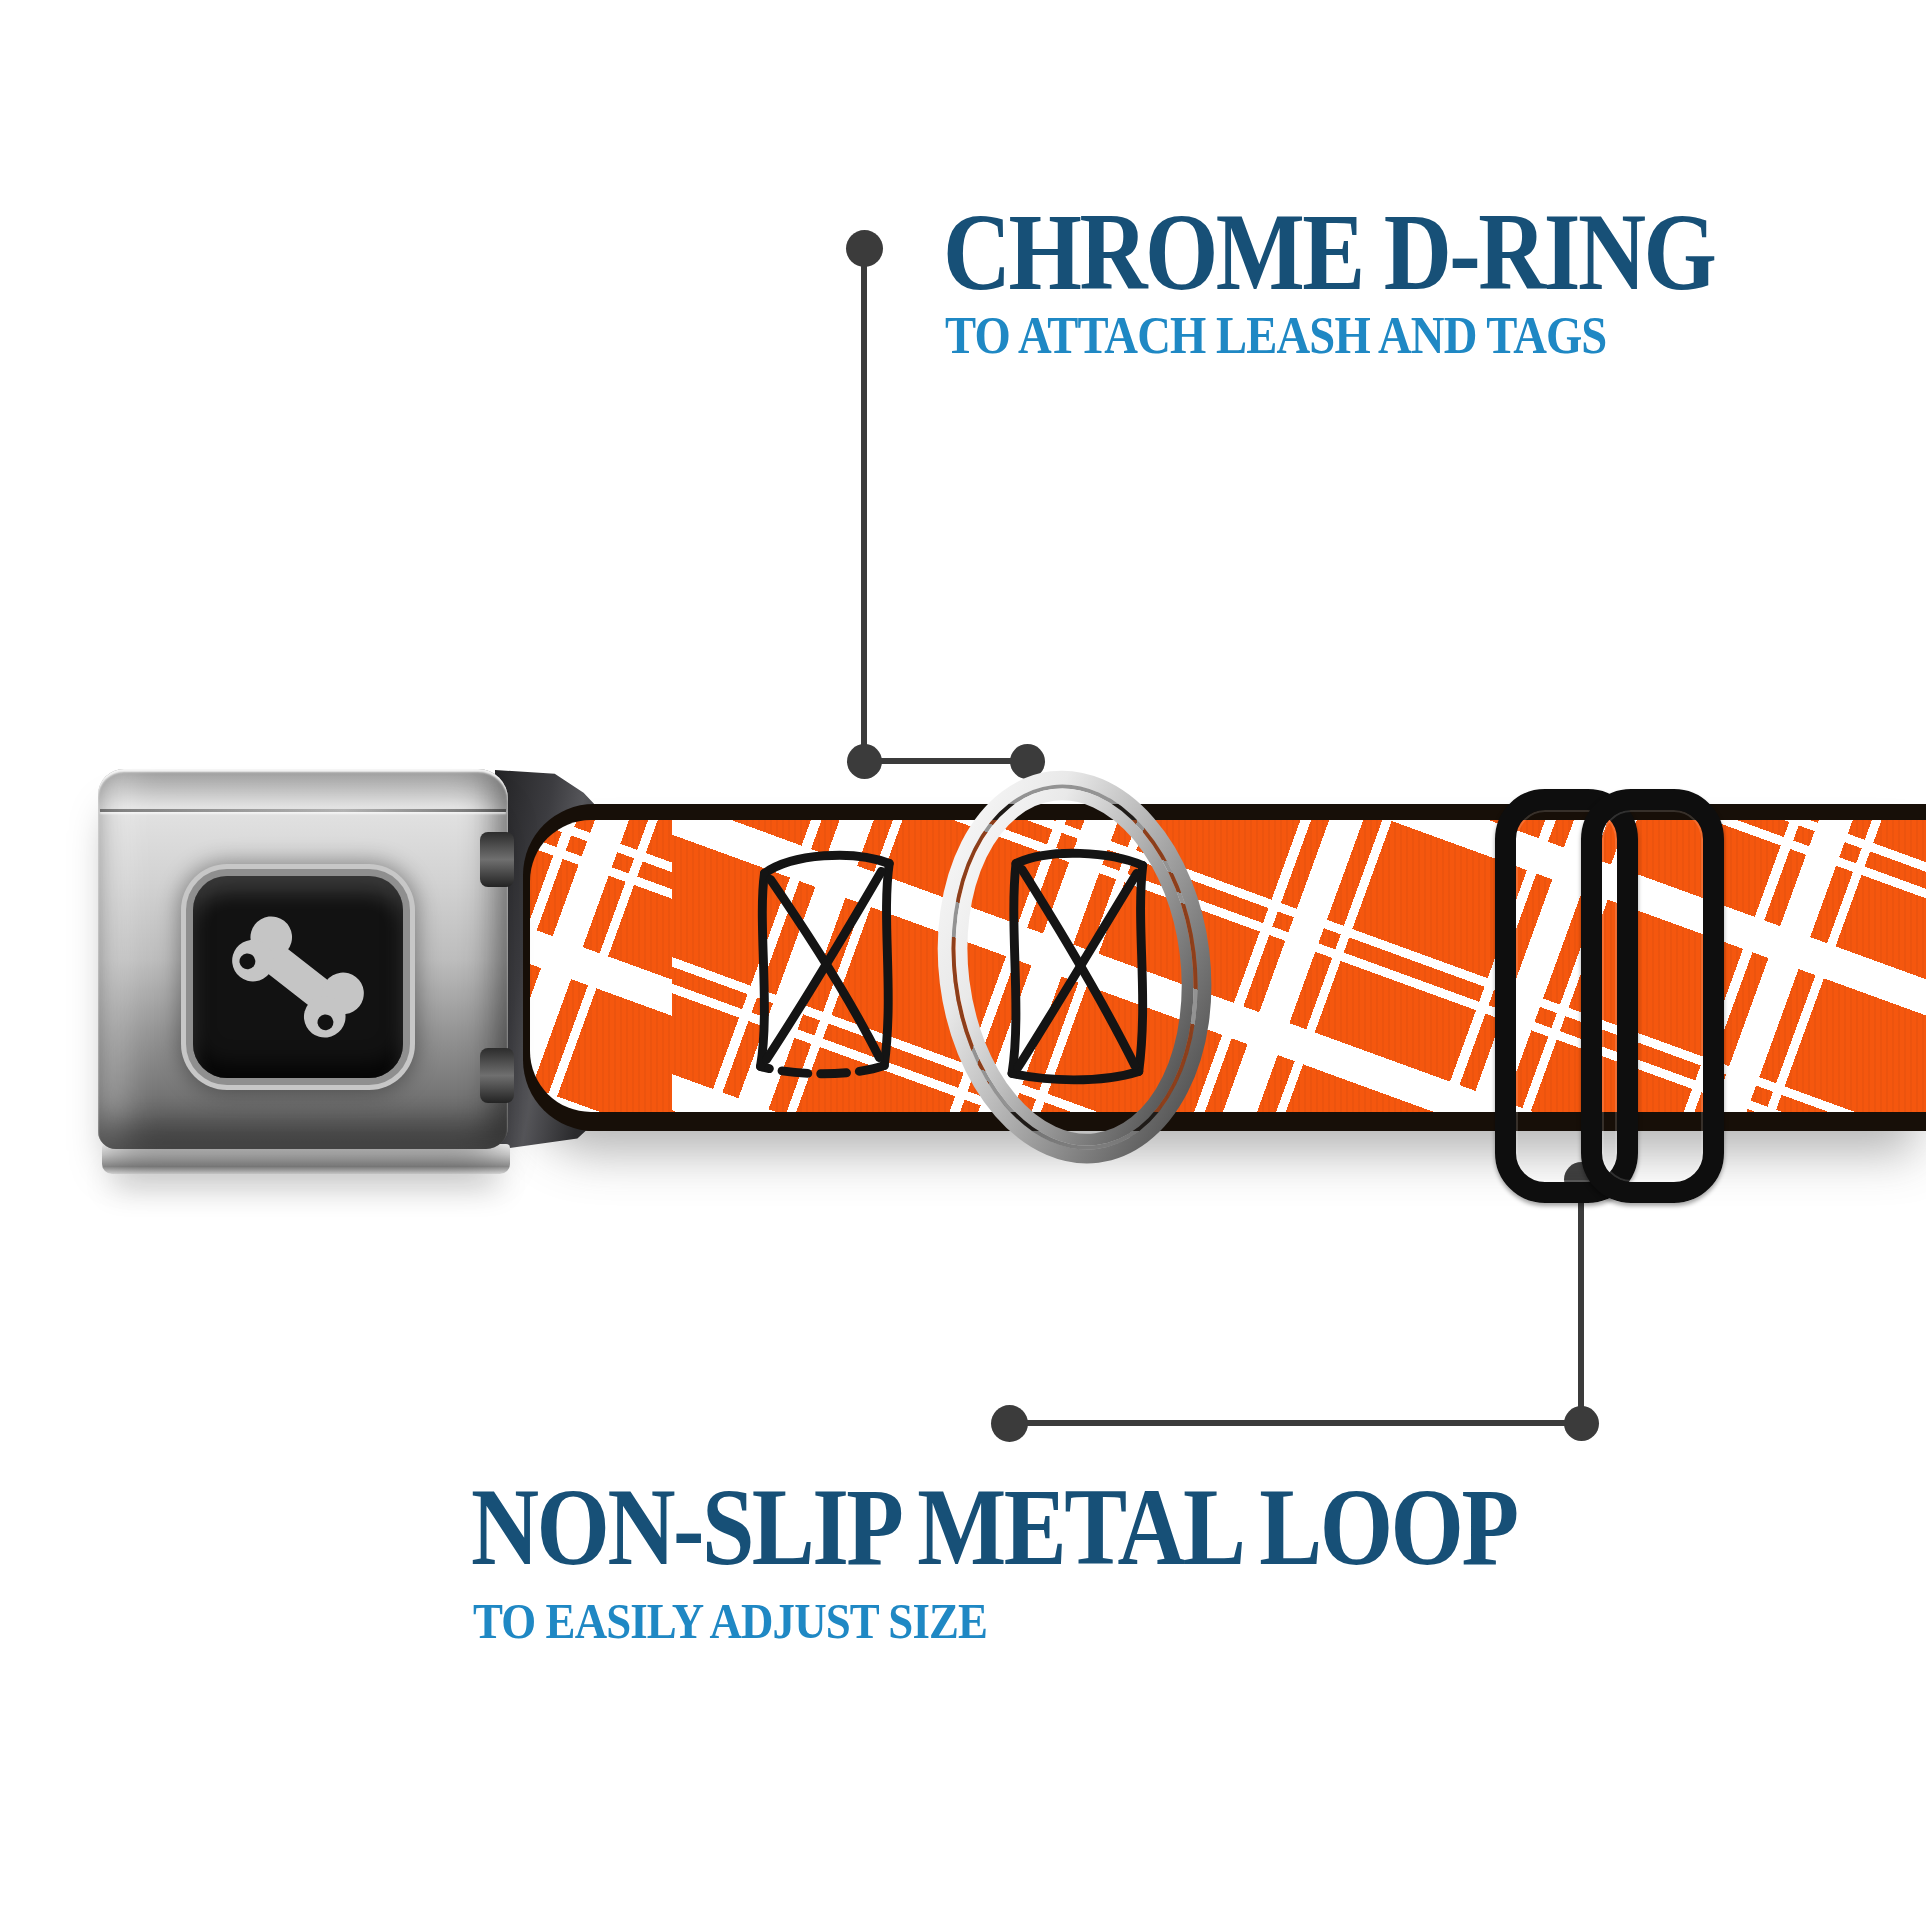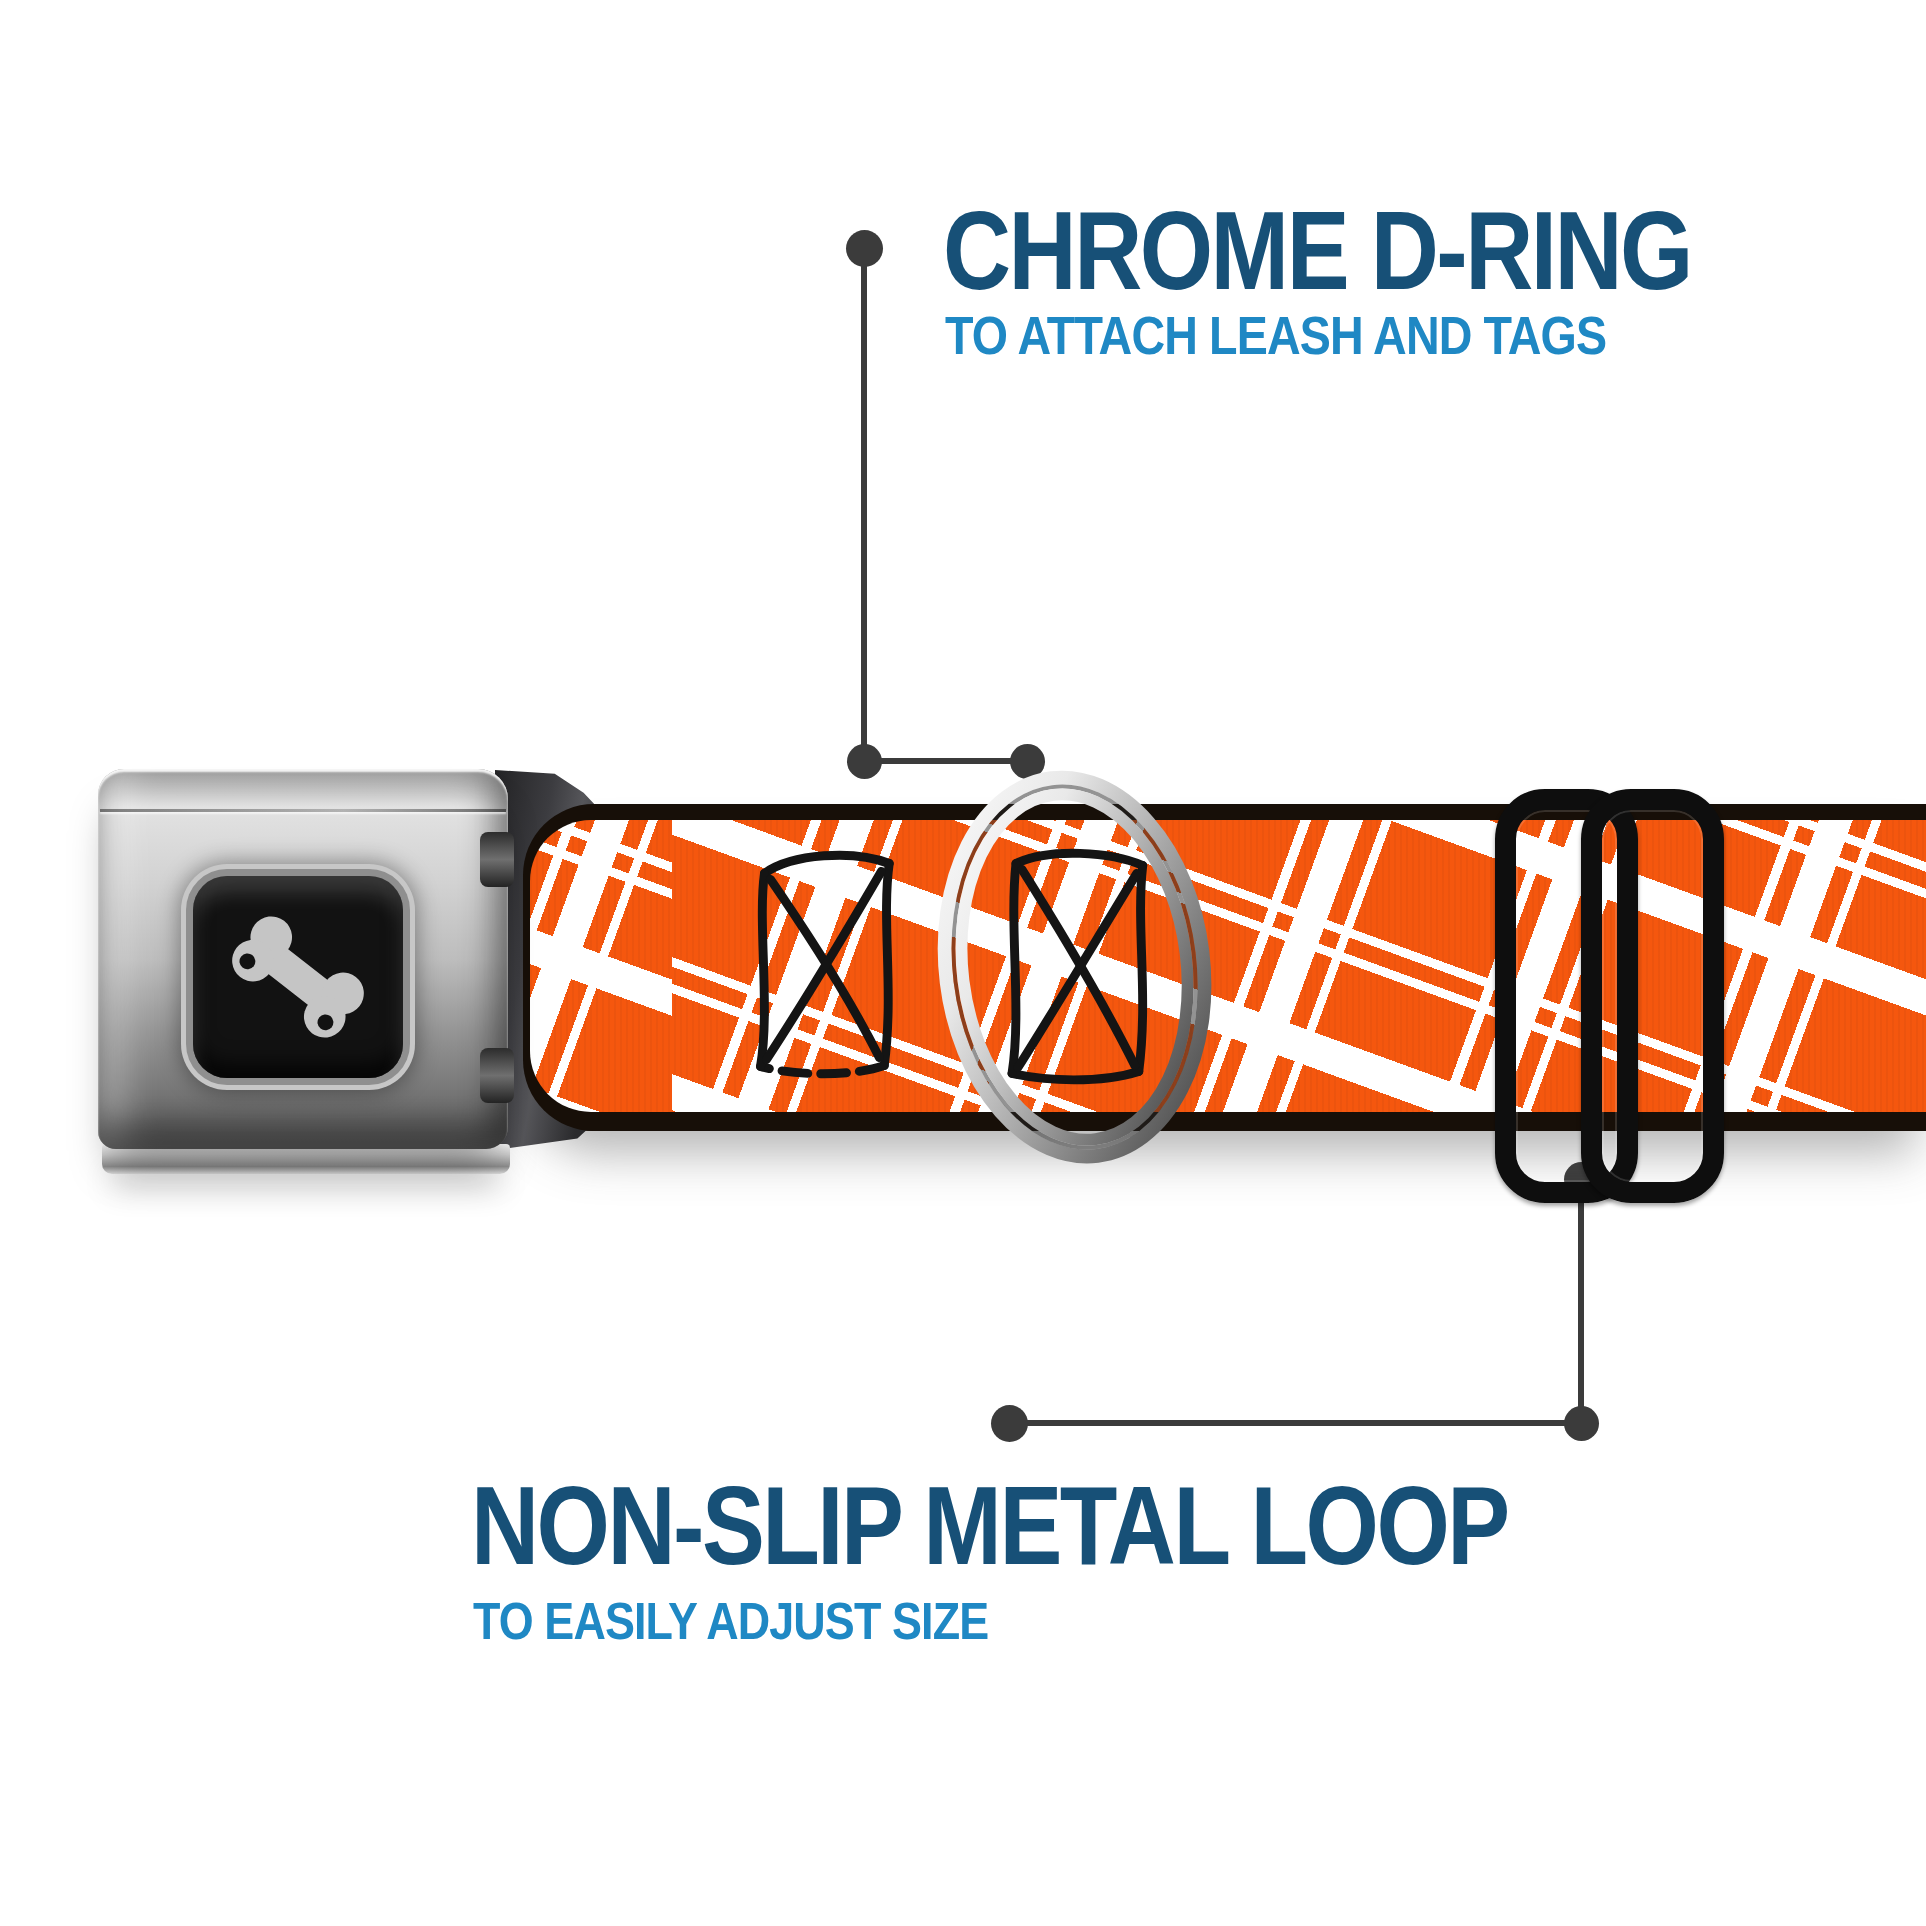--- a/index.html
+++ b/index.html
@@ -1,17 +1,17 @@
 <!DOCTYPE html>
 <html><head>
 <meta charset="utf-8">
 <style>
   html,body{margin:0;padding:0;background:#ffffff;}
   body{font-family:"Liberation Sans","DejaVu Sans",sans-serif;}
-  .canvas{position:relative;width:1927px;height:1768px;background:#ffffff;overflow:hidden;}
+  .canvas{position:relative;width:1927px;height:1768px;background:#ffffff;overflow:hidden;font-family:Liberation Serif, serif;}
 
   
   .c-dot{position:absolute;background:#3b3b3b;border-radius:50%;}
   .c-line{position:absolute;background:#3b3b3b;}
 
   
   .head{position:absolute;color:#175077;font-weight:bold;white-space:nowrap;
         transform:scaleX(0.85);transform-origin:0 0;letter-spacing:-3px;line-height:1;}
   .sub{position:absolute;color:#1f88c4;font-weight:bold;white-space:nowrap;
         transform:scaleX(0.88);transform-origin:0 0;letter-spacing:-1px;line-height:1;}

